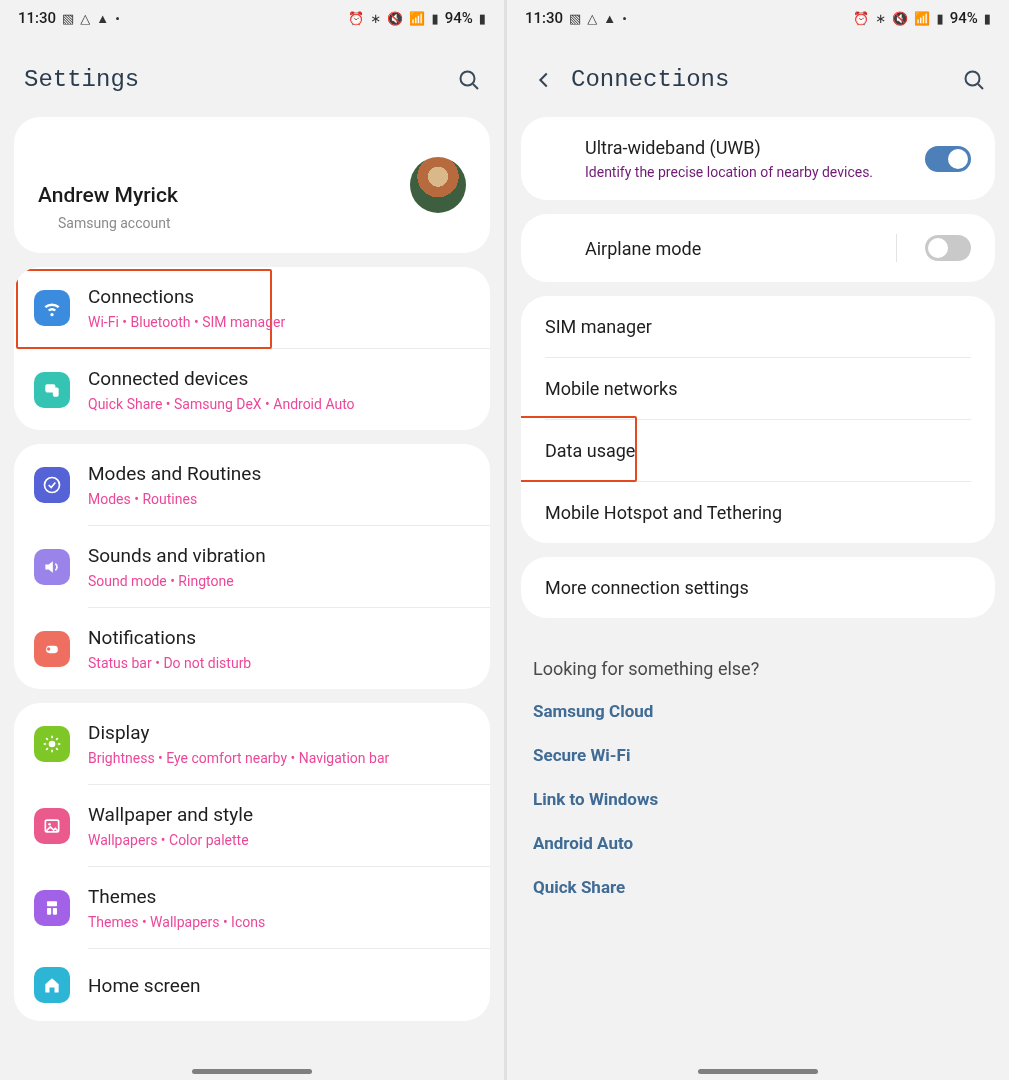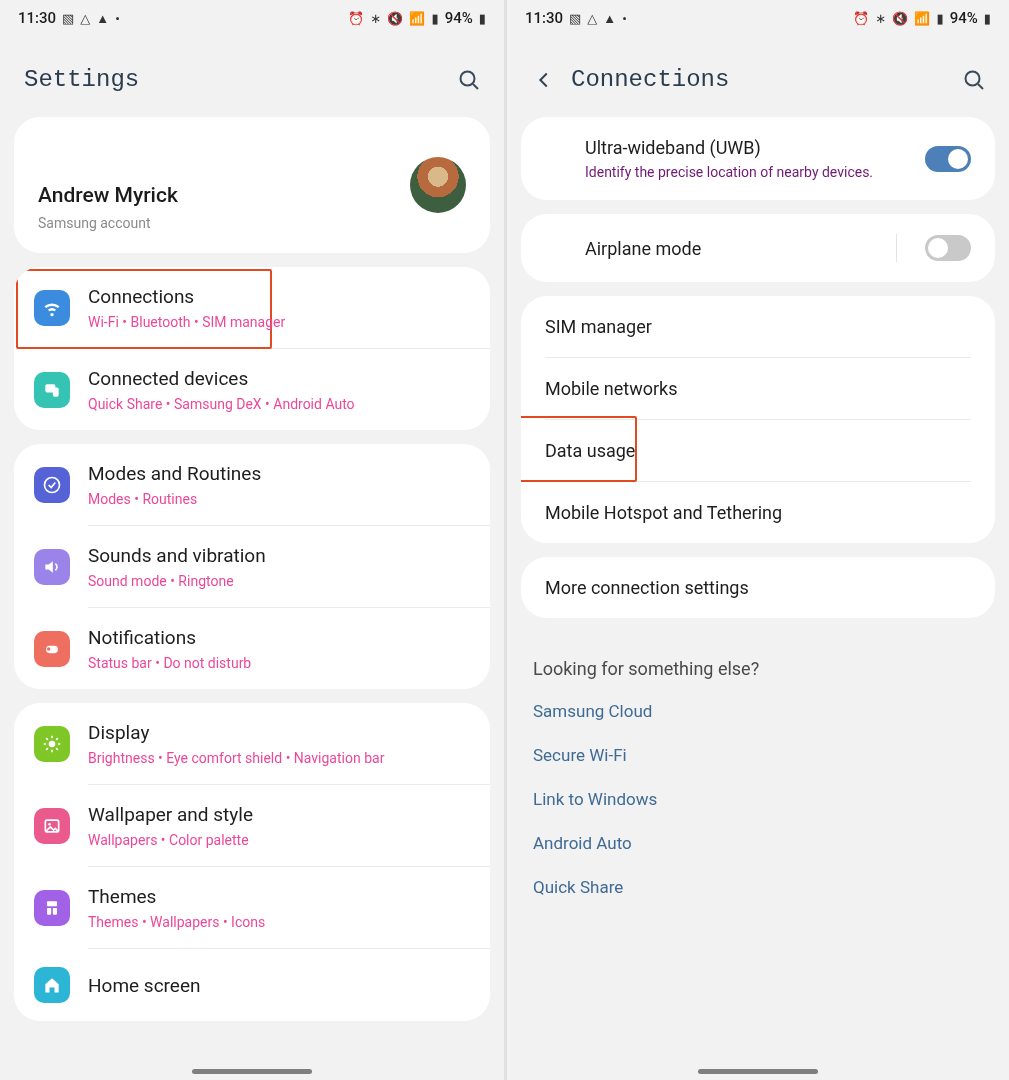--- a/index.html
+++ b/index.html
@@ -60,21 +60,21 @@
     margin: 0 14px 14px 14px;
     overflow: hidden;
   }
   .account-row {
     display: flex;
     align-items: center;
     padding: 22px 24px;
   }
   .account-row .texts { flex: 1; }
   .account-row .name { font-size: 21px; color: #1b1b1b; font-weight: 500; margin-top: 44px; }
-  .account-row .sub { font-size: 14px; color: #8b8b8b; margin-top: 8px; }
+  .account-row .sub { font-size: 14px; color: #8b8b8b; margin-top: 8px; margin-left: 20px; }
   .avatar {
     width: 56px; height: 56px; border-radius: 50%;
     background: radial-gradient(circle at 50% 35%, #d9b889 0 22%, #b76a3e 22% 45%, #3e5e40 45% 100%);
     position: relative;
   }
   .settings-item {
     display: flex;
     align-items: center;
     padding: 18px 20px 18px 20px;
     gap: 18px;
@@ -132,21 +132,21 @@
   }
   .looking {
     padding: 26px 26px 10px 26px;
     font-size: 18px;
     color: #4a4a4a;
   }
   .linkitem {
     padding: 12px 26px;
     font-size: 17px;
     color: #3f6b95;
-    font-weight: 400;
+    font-weight: 700;
   }
   .nav-handle {
     position: absolute;
     bottom: 6px;
     left: 50%;
     transform: translateX(-50%);
     width: 120px;
     height: 5px;
     border-radius: 3px;
     background: #7f7f7f;
@@ -276,21 +276,21 @@
               <line x1="19" y1="12" x2="22" y2="12"></line>
               <line x1="5" y1="5" x2="7" y2="7"></line>
               <line x1="17" y1="17" x2="19" y2="19"></line>
               <line x1="5" y1="19" x2="7" y2="17"></line>
               <line x1="17" y1="7" x2="19" y2="5"></line>
             </g>
           </svg>
       </div>
       <div class="texts">
         <div class="label">Display</div>
-        <div class="sub">Brightness  •  Eye comfort shield  •  Navigation bar</div>
+        <div class="sub">Brightness  •  Eye comfort nearby  •  Navigation bar</div>
       </div>
     </div>
     <div class="divider"></div>
     <div class="settings-item">
       <div class="icon" style="background:#ea5a8c;">
         <svg viewBox="0 0 24 24">
             <rect x="4" y="5" width="16" height="14" rx="2" fill="none" stroke="#fff" stroke-width="2"></rect>
             <circle cx="9" cy="10" r="1.5"></circle>
             <path d="M5 18l5-5 4 4 2-2 3 3" fill="none" stroke="#fff" stroke-width="2"></path>
           </svg>

